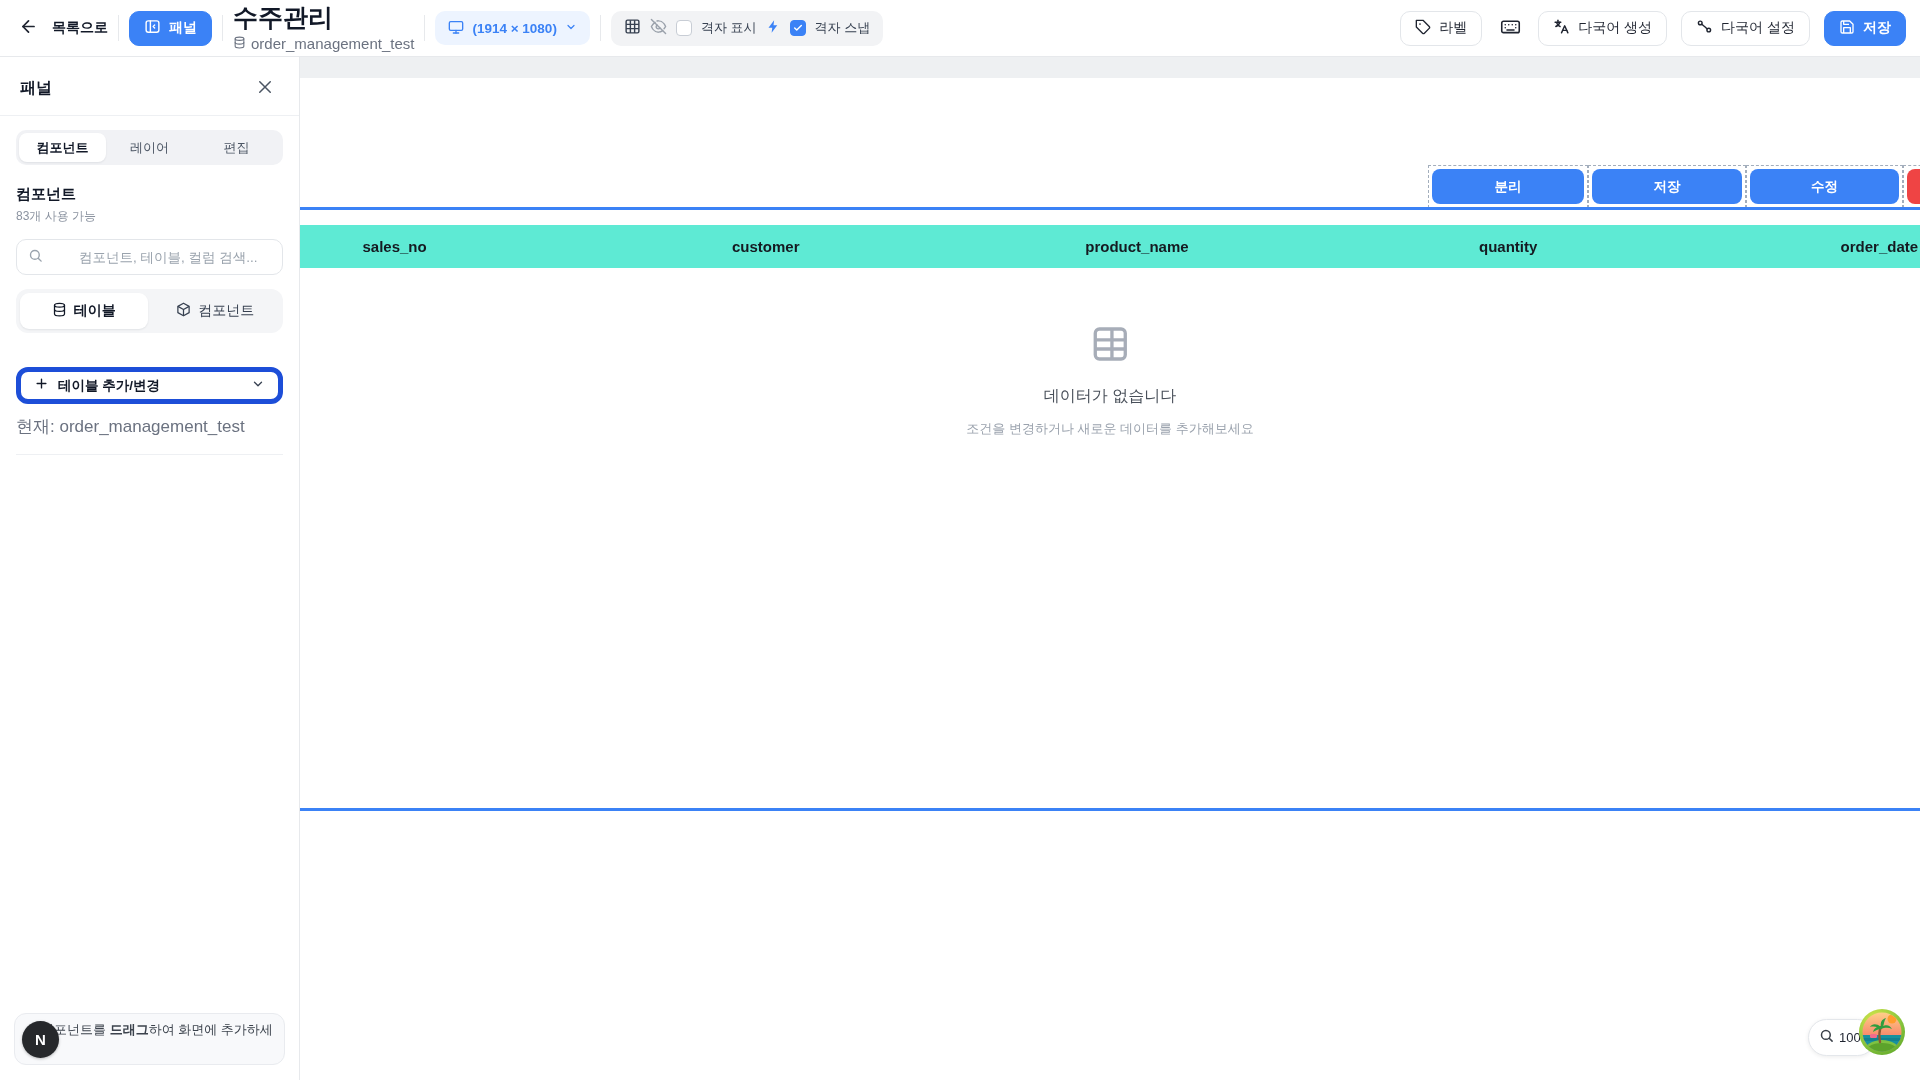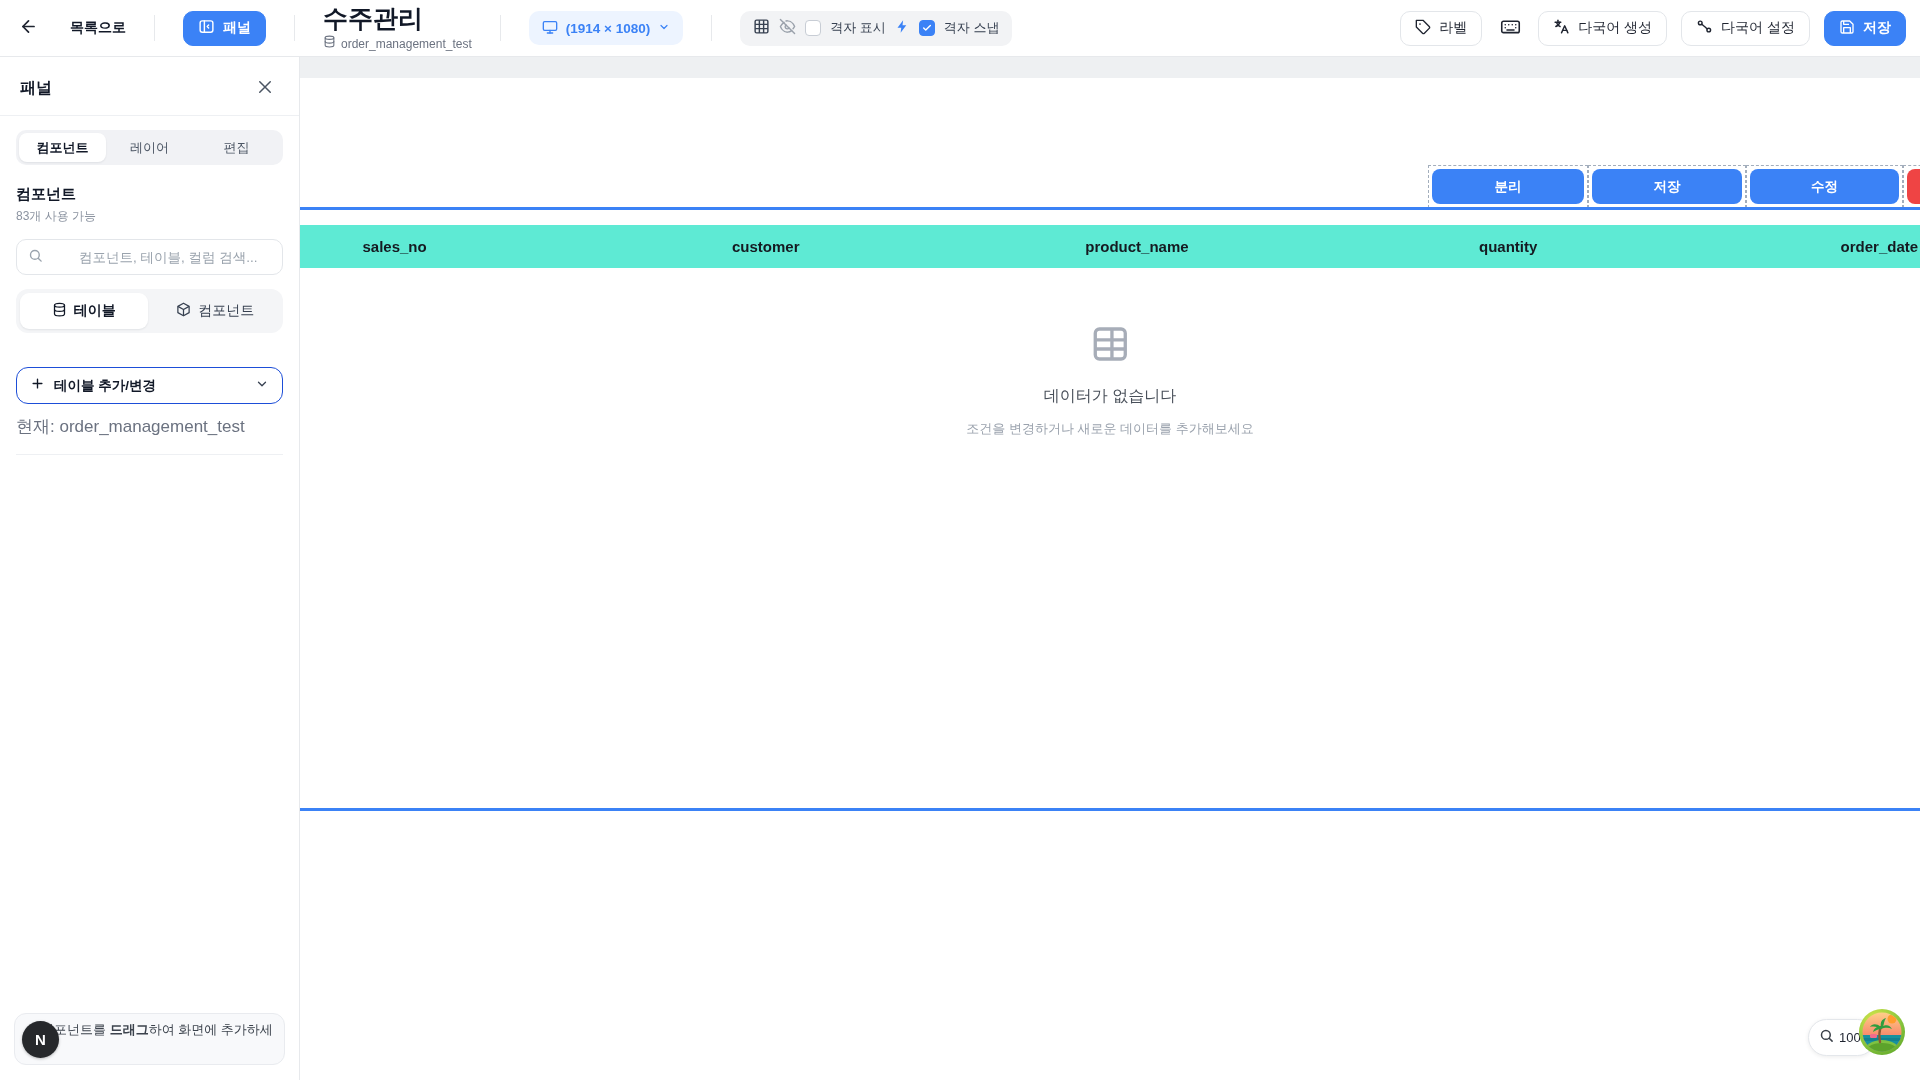--- a/index.html
+++ b/index.html
@@ -2,33 +2,33 @@
 <html><head>
 <meta charset="utf-8">
 <style>
   * { margin:0; padding:0; box-sizing:border-box; }
   html,body { width:1920px; height:1080px; overflow:hidden; background:#eef0f2;
               font-family:"Liberation Sans","DejaVu Sans",sans-serif; }
 
   
   .toolbar { position:absolute; left:0; top:0; width:1920px; height:57px; background:#ffffff;
              border-bottom:1px solid #e7e9ec; display:flex; align-items:center; padding:0 14px; z-index:30; }
-  .tb-left { display:flex; align-items:center; gap:28px; }
+  .tb-left { display:flex; align-items:center; gap:10px; }
   .tb-right { margin-left:auto; display:flex; align-items:center; gap:14px; }
   .vdiv { width:1px; height:26px; background:#e7e9ec; }
   .icon-btn { display:flex; align-items:center; justify-content:center; width:28px; height:28px;
               color:#1f2430; cursor:pointer; background:none; border:none; }
   .tb-back-label { font-size:14px; font-weight:700; color:#111827; cursor:pointer; }
   .btn { display:inline-flex; align-items:center; gap:8px; height:35px; padding:0 14px; border-radius:10px;
          font-size:14px; cursor:pointer; border:1px solid transparent; background:#fff; color:#1f2430; }
   .btn.outline { border-color:#e3e6ea; font-weight:500;justify-content:flex-end; }
   .btn.primary { background:#3b82f6; color:#ffffff; font-weight:600; border-color:#3b82f6; }
   .title-stack { display:flex; flex-direction:column; justify-content:center; gap:3px; }
   .page-title { font-size:25px; font-weight:700; color:#111827; line-height:1.1; }
-  .table-ref { display:flex; align-items:flex-end; gap:5px; font-size:12px; color:#6b7280; }
+  .table-ref { display:flex; align-items:flex-end; gap:5px; font-size:15px; color:#6b7280; }
   .viewport-pill { display:inline-flex; align-items:center; gap:8px; height:34px; padding:0 13px;
                    border-radius:10px; background:#edf4ff; color:#3b82f6; font-size:13.5px; font-weight:600; cursor:pointer; }
   .opts-pill { display:inline-flex; align-items:center; gap:9px; height:35px; padding:0 13px;
                border-radius:10px; background:#f2f3f5; }
   .opt-label { font-size:13px; color:#374151; }
   .cbx { width:16px; height:16px; border-radius:4px; border:1.5px solid #c8cdd5; background:#ffffff;
          display:inline-flex; align-items:center; justify-content:center; cursor:pointer; }
   .cbx.checked { background:#3b82f6; border-color:#3b82f6; }
 
   
@@ -46,21 +46,21 @@
   .section-sub { margin-top:4px; font-size:12px; color:#8b93a0; }
   .search-box { margin:14px 16px 0 16px; height:36px; border:1px solid #e3e6ea; border-radius:10px;
                 display:flex; align-items:center; gap:8px; padding:0 11px; background:#fff; }
   .search-box input { border:none; outline:none; flex:1; font-size:13.5px; color:#111827; background:transparent;
                       font-family:inherit;margin-left:28px; }
   .search-box input::placeholder { color:#9aa3ad; }
   .src-seg { margin:14px 16px 0 16px; background:#f4f5f7; border-radius:12px; padding:4px; display:flex; gap:4px; height:44px; }
   .src-tab { flex:1; display:flex; align-items:center; justify-content:center; gap:7px; font-size:14px;
              color:#374151; border-radius:9px; cursor:pointer; }
   .src-tab.active { background:#ffffff; font-weight:700; color:#111827; box-shadow:0 1px 2px rgba(15,23,42,.08); }
-  .add-table { margin:34px 16px 0 16px; height:37px; border:1px solid #1d4ed8; border-radius:12px;
+  .add-table { margin:34px 16px 0 16px; height:37px; border:5px solid #1d4ed8; border-radius:12px;
                display:flex; align-items:center; gap:9px; padding:0 13px; cursor:pointer; background:#fff; }
   .add-table-label { font-size:13.5px; font-weight:600; color:#111827; flex:1; text-align:left; }
   .current-table { margin:11px 16px 0 16px; font-size:17px; color:#6b7280; }
   .panel-hr { margin:16px 16px 0 16px; height:1px; background:#eef0f3; }
   .panel-spacer { flex:1; }
   .hint { margin:0 14px 15px 14px; position:relative; height:52px; background:#f8f9fb; border:1px solid #e9ebef;
           border-radius:12px; display:flex; align-items:center; justify-content:center; }
   .hint-text { font-size:13px; color:#3c434d; padding-left:26px; }
   .hint-text b { font-weight:700; }
   .n-badge { position:absolute; left:7px; top:7px; width:37px; height:37px; border-radius:50%;

